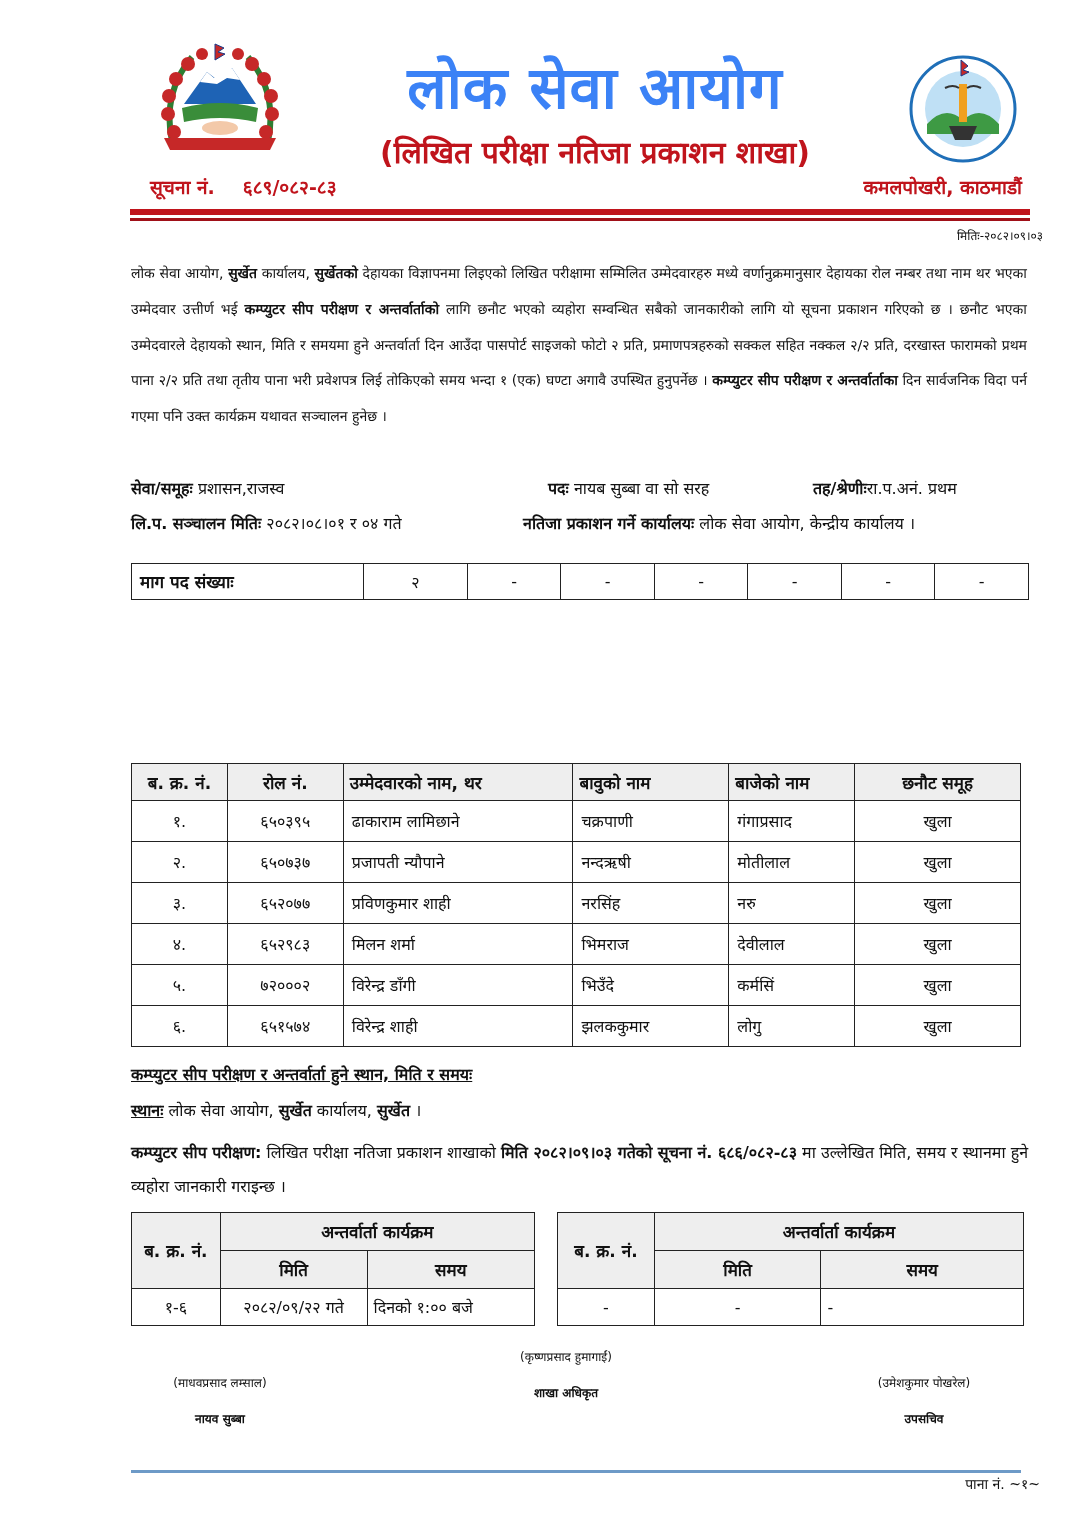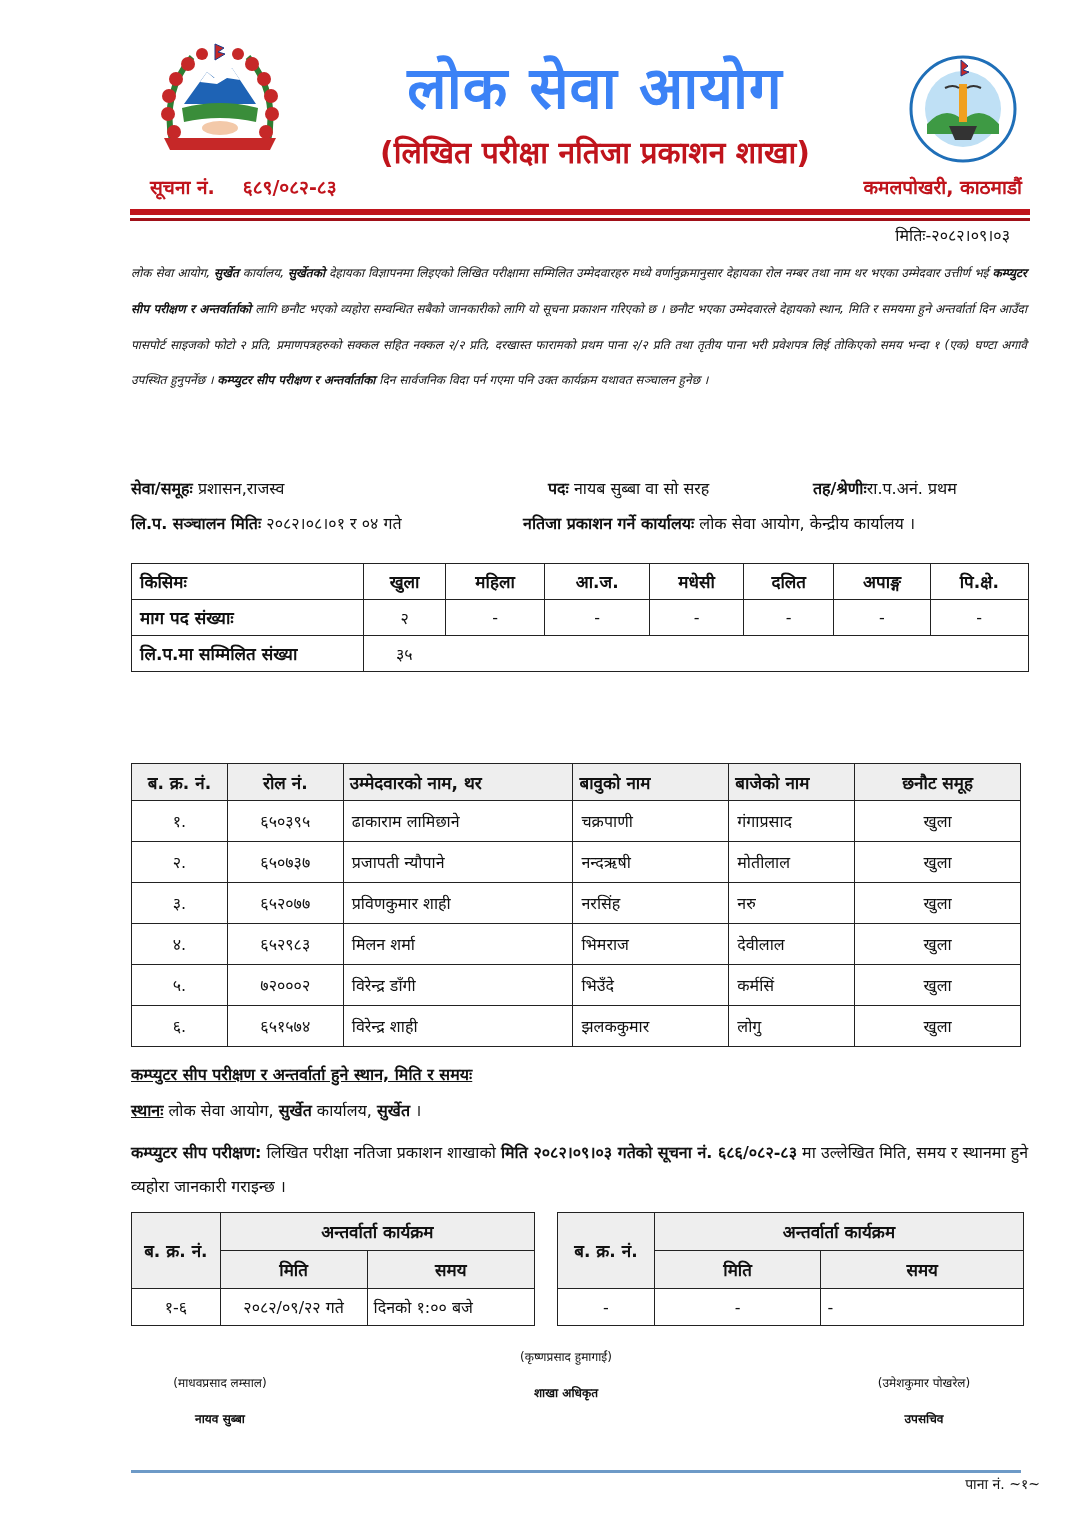--- a/index.html
+++ b/index.html
@@ -10,22 +10,22 @@
     .logo-right { left: 905px; top: 54px; width: 116px; height: 110px; }
     .title { left: 300px; width: 590px; top: 50px; text-align: center; color: #3b82f6;
       font-size: 58px; font-weight: bold; line-height: 76px; letter-spacing: 1px; }
     .subtitle { left: 300px; width: 590px; top: 132px; text-align: center; color: #c0141c;
       font-size: 30px; font-weight: bold; line-height: 42px; }
     .notice-no { left: 150px; top: 174px; color: #c0141c; font-size: 19px; font-weight: bold; line-height: 26px; }
     .notice-no span.num { margin-left: 28px; }
     .address { right: 58px; top: 174px; color: #c0141c; font-size: 19px; font-weight: bold; line-height: 26px; }
     .rule-thick { left: 130px; width: 900px; top: 209px; height: 6px; background: #c0141c; }
     .rule-thin { left: 130px; width: 900px; top: 218px; height: 3px; background: #a01018; }
-    .date { right: 70px; top: 224px; font-size: 16px; line-height: 24px; }
-    .para { left: 131px; width: 896px; top: 256px; font-size: 12px; line-height: 35.8px; text-align: justify; font-style: italic; }
+    .date { right: 37px; top: 224px; font-size: 12px; line-height: 24px; }
+    .para { left: 131px; width: 896px; top: 256px; font-size: 14px; line-height: 35.8px; text-align: justify; }
     .para b { font-weight: bold; }
     .meta-row { left: 131px; width: 896px; font-size: 16px; line-height: 26px; }
     .meta-row b { font-weight: bold; }
     table { border-collapse: collapse; }
     .t1 { left: 131px; top: 563px; width: 898px; font-size: 16px; }
     .t1 td { border: 1px solid #222; height: 35px; padding: 0 8px; text-align: center; }
     .t1 td.lbl { text-align: left; font-weight: bold; width: 215px; font-size: 17px; }
     .t1 tr.r0 td { height: 46px; }
     .t1 .bold { font-weight: bold; font-size: 17px; }
     .t1 td.left { text-align: left; padding-left: 32px; }
@@ -112,42 +112,28 @@
   <span style="position:absolute;left:682px;"><b>तह/श्रेणीः</b><span>रा.प.अनं. प्रथम</span></span>
 </div>
 <div class="abs meta-row" style="top:511px;">
   <span style="position:absolute;left:0;"><b>लि.प. सञ्चालन मितिः</b><span> २०८२।०८।०१ र ०४ गते</span></span>
   <span style="position:absolute;left:392px;"><b>नतिजा प्रकाशन गर्ने कार्यालयः</b><span> लोक सेवा आयोग, केन्द्रीय कार्यालय ।</span></span>
 </div>
 
 <table class="abs t1">
   <tbody>
   <tr>
-    <td class="lbl">किसिमः</td>
-    <td class="bold">खुला</td>
-    <td class="bold">महिला</td>
-    <td class="bold">आ.ज.</td>
-    <td class="bold">मधेसी</td>
-    <td class="bold">दलित</td>
-    <td class="bold">अपाङ्ग</td>
-    <td class="bold">पि.क्षे.</td>
-  </tr>
-  <tr>
     <td class="lbl">माग पद संख्याः</td>
     <td>२</td>
     <td>-</td>
     <td>-</td>
     <td>-</td>
     <td>-</td>
     <td>-</td>
     <td>-</td>
-  </tr>
-  <tr>
-    <td class="lbl">लि.प.मा सम्मिलित संख्या</td>
-    <td class="left" colspan="7">३५</td>
   </tr>
 </tbody>
   </table>
 
 <table class="abs t2">
   <colgroup>
     <col style="width:96px">
       <col style="width:116px">
       <col style="width:230px">
       <col style="width:156px">

